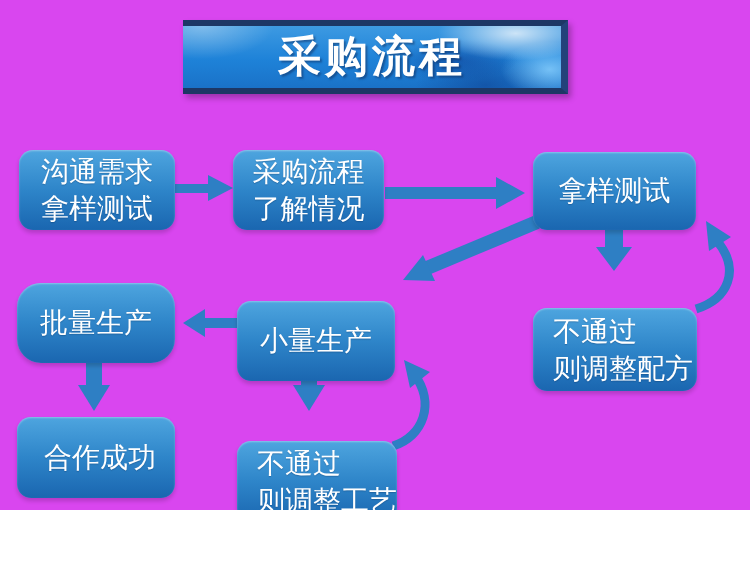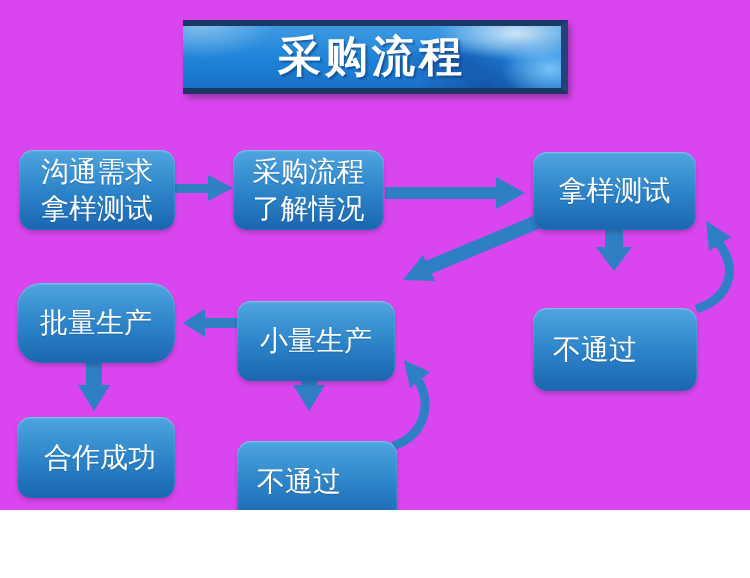--- a/index.html
+++ b/index.html
@@ -147,31 +147,33 @@
     <span>采购流程</span>
     <span>了解情况</span>
   </div>
 
   <div class="node n-sample center one-line">
     <span>拿样测试</span>
   </div>
 
   <div class="node n-formula left two-line">
     <span>不通过</span>
+    <span>则调整配方</span>
   </div>
 
   <div class="node n-mass center one-line">
     <span>批量生产</span>
   </div>
 
   <div class="node n-small center one-line">
     <span>小量生产</span>
   </div>
 
   <div class="node n-success center one-line">
     <span>合作成功</span>
   </div>
 
   <div class="node n-process left two-line">
     <span>不通过</span>
+    <span>则调整工艺</span>
   </div>
 
 </div>
 
 </body></html>

